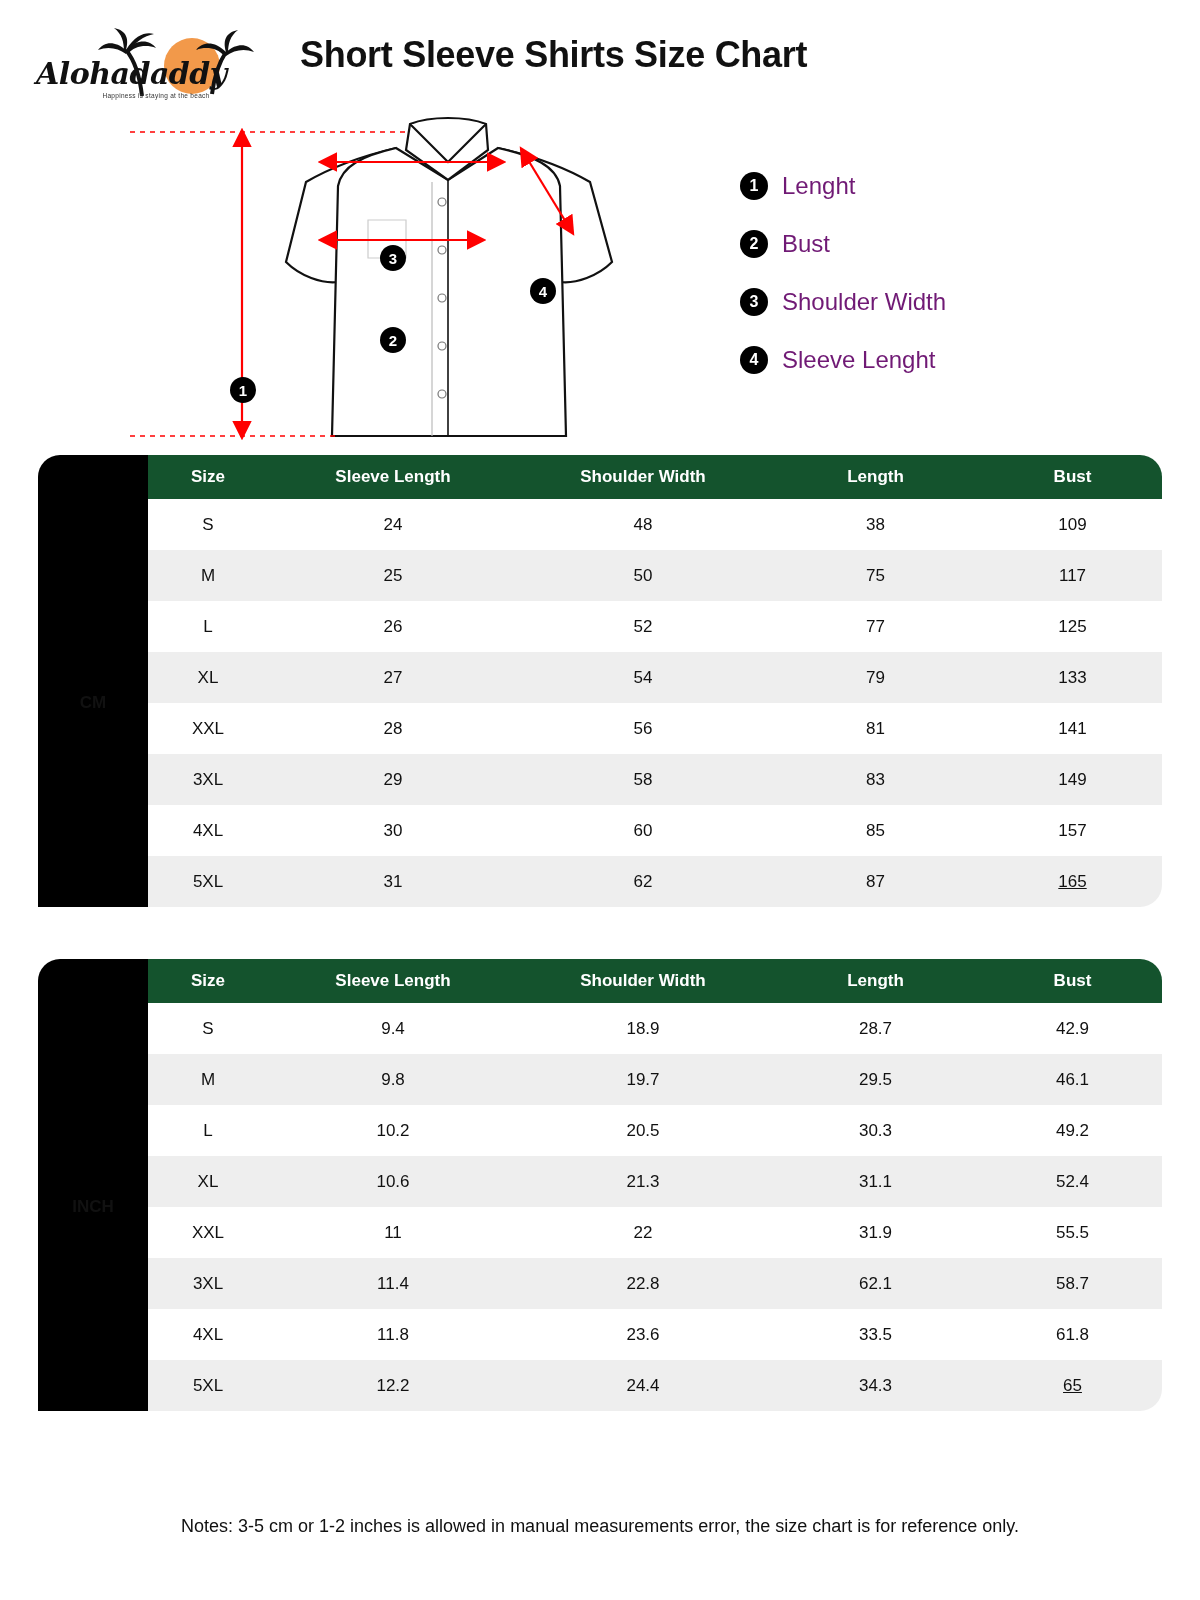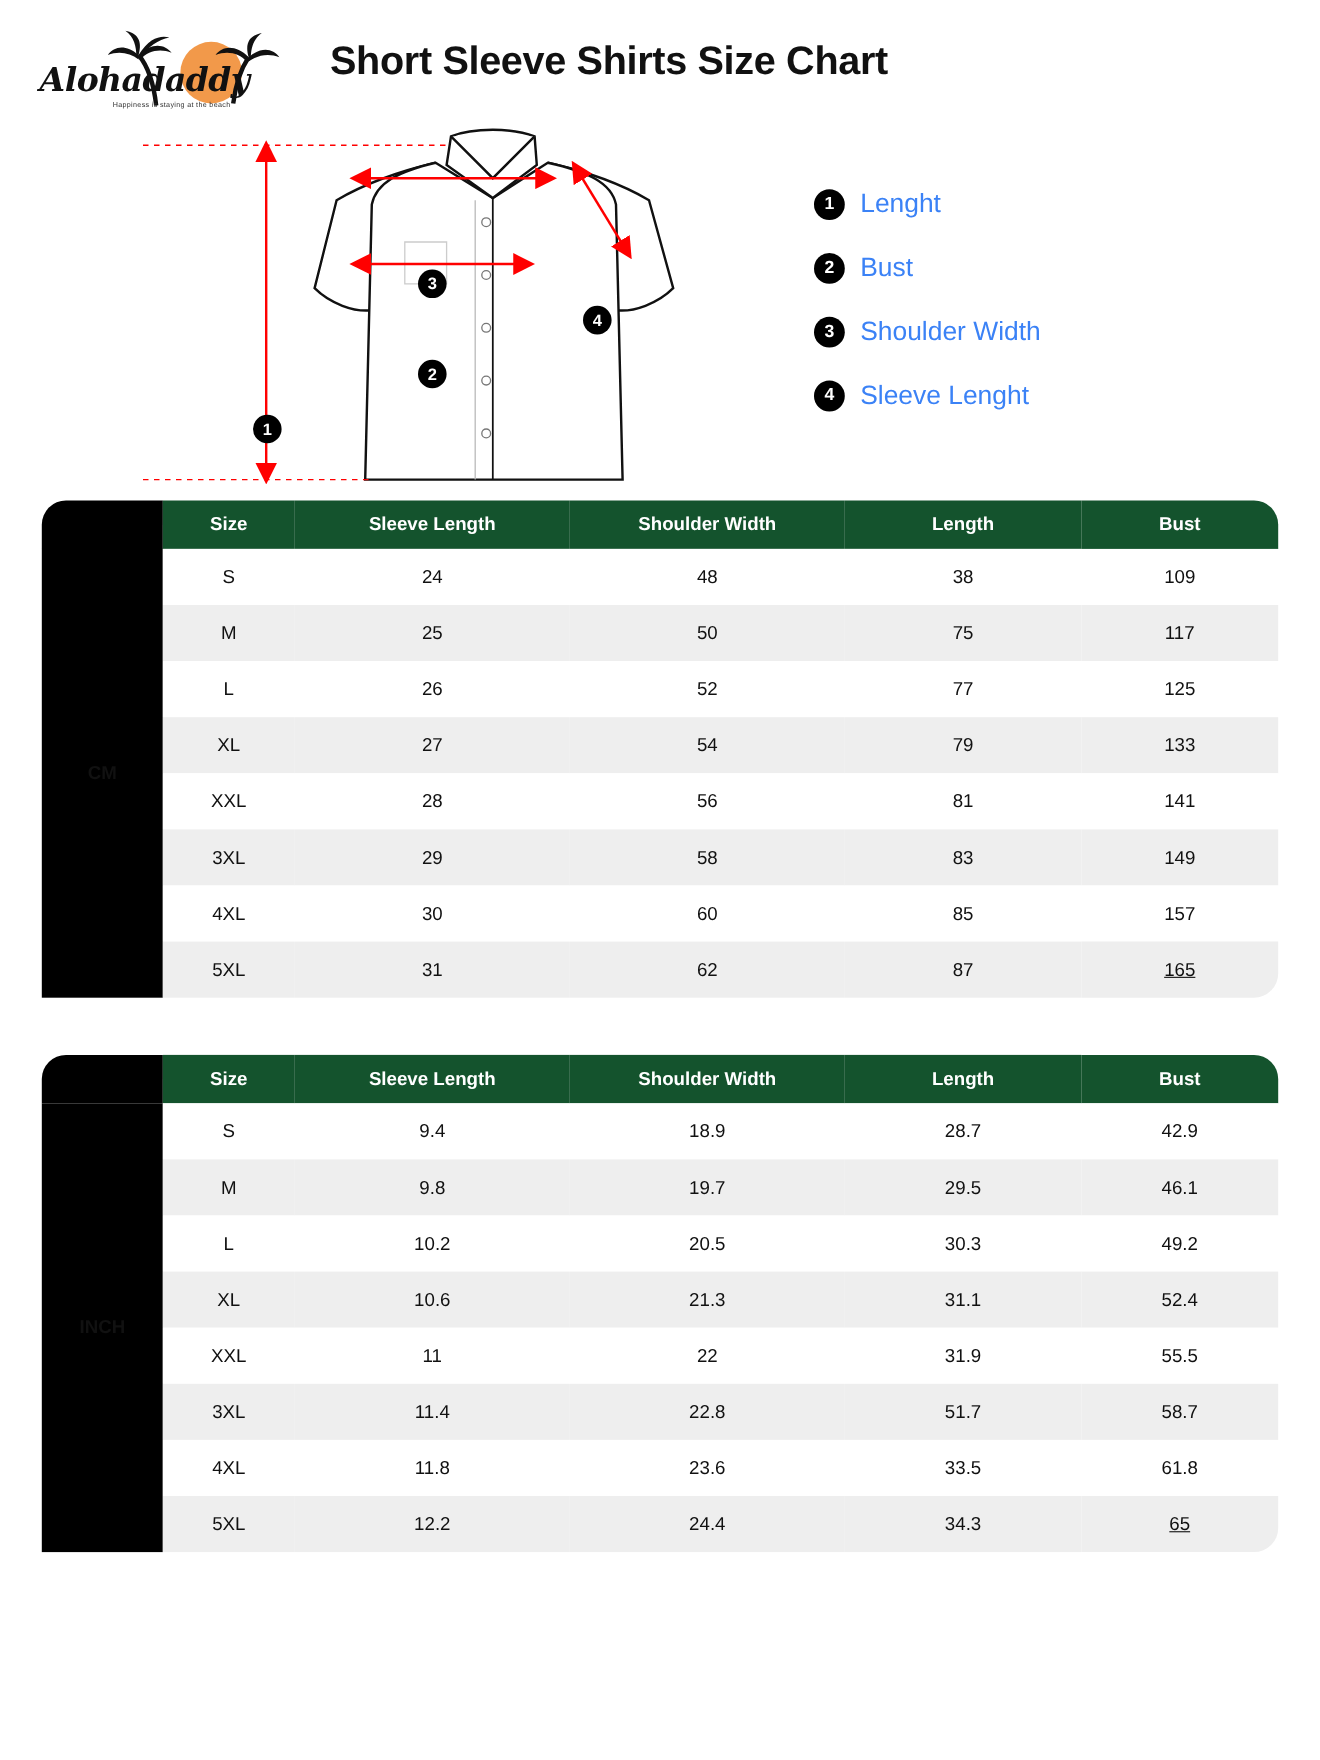--- a/index.html
+++ b/index.html
@@ -48,21 +48,21 @@
   .legend-row {
     display: flex; align-items: center; margin-bottom: 30px;
   }
   .badge {
     width: 28px; height: 28px; border-radius: 50%;
     background: #000; color: #fff;
     font-size: 16px; font-weight: bold;
     display: flex; align-items: center; justify-content: center;
     margin-right: 14px; flex: 0 0 28px;
   }
-  .legend-label { font-size: 24px; color: #3b82f6; }
+  .legend-label { font-size: 24px; color: #701a75; }
 
   .badge-abs {
     position: absolute; width: 26px; height: 26px; border-radius: 50%;
     background: #000; color: #fff; font-size: 15px; font-weight: bold;
     display: flex; align-items: center; justify-content: center;
     z-index: 6;
   }
 
   
   .table-block { position: relative; margin: 0 38px; }
@@ -342,35 +342,36 @@
           <td>XXL</td>
           <td>11</td>
           <td>22</td>
           <td>31.9</td>
           <td>55.5</td>
         </tr>
         <tr class="even">
           <td>3XL</td>
           <td>11.4</td>
           <td>22.8</td>
-          <td>51.7</td>
+          <td>62.1</td>
           <td>58.7</td>
         </tr>
         <tr class="odd">
           <td>4XL</td>
           <td>11.8</td>
           <td>23.6</td>
           <td>33.5</td>
           <td>61.8</td>
         </tr>
         <tr class="even">
           <td>5XL</td>
           <td>12.2</td>
           <td>24.4</td>
           <td>34.3</td>
           <td class="corner-br">65</td>
         </tr>
       </tbody>
     </table>
   </div>
 
+  <div class="notes">Notes: 3-5 cm or 1-2 inches is allowed in manual measurements error, the size chart is for reference only.</div>
 
 </div>
 
 </body></html>

